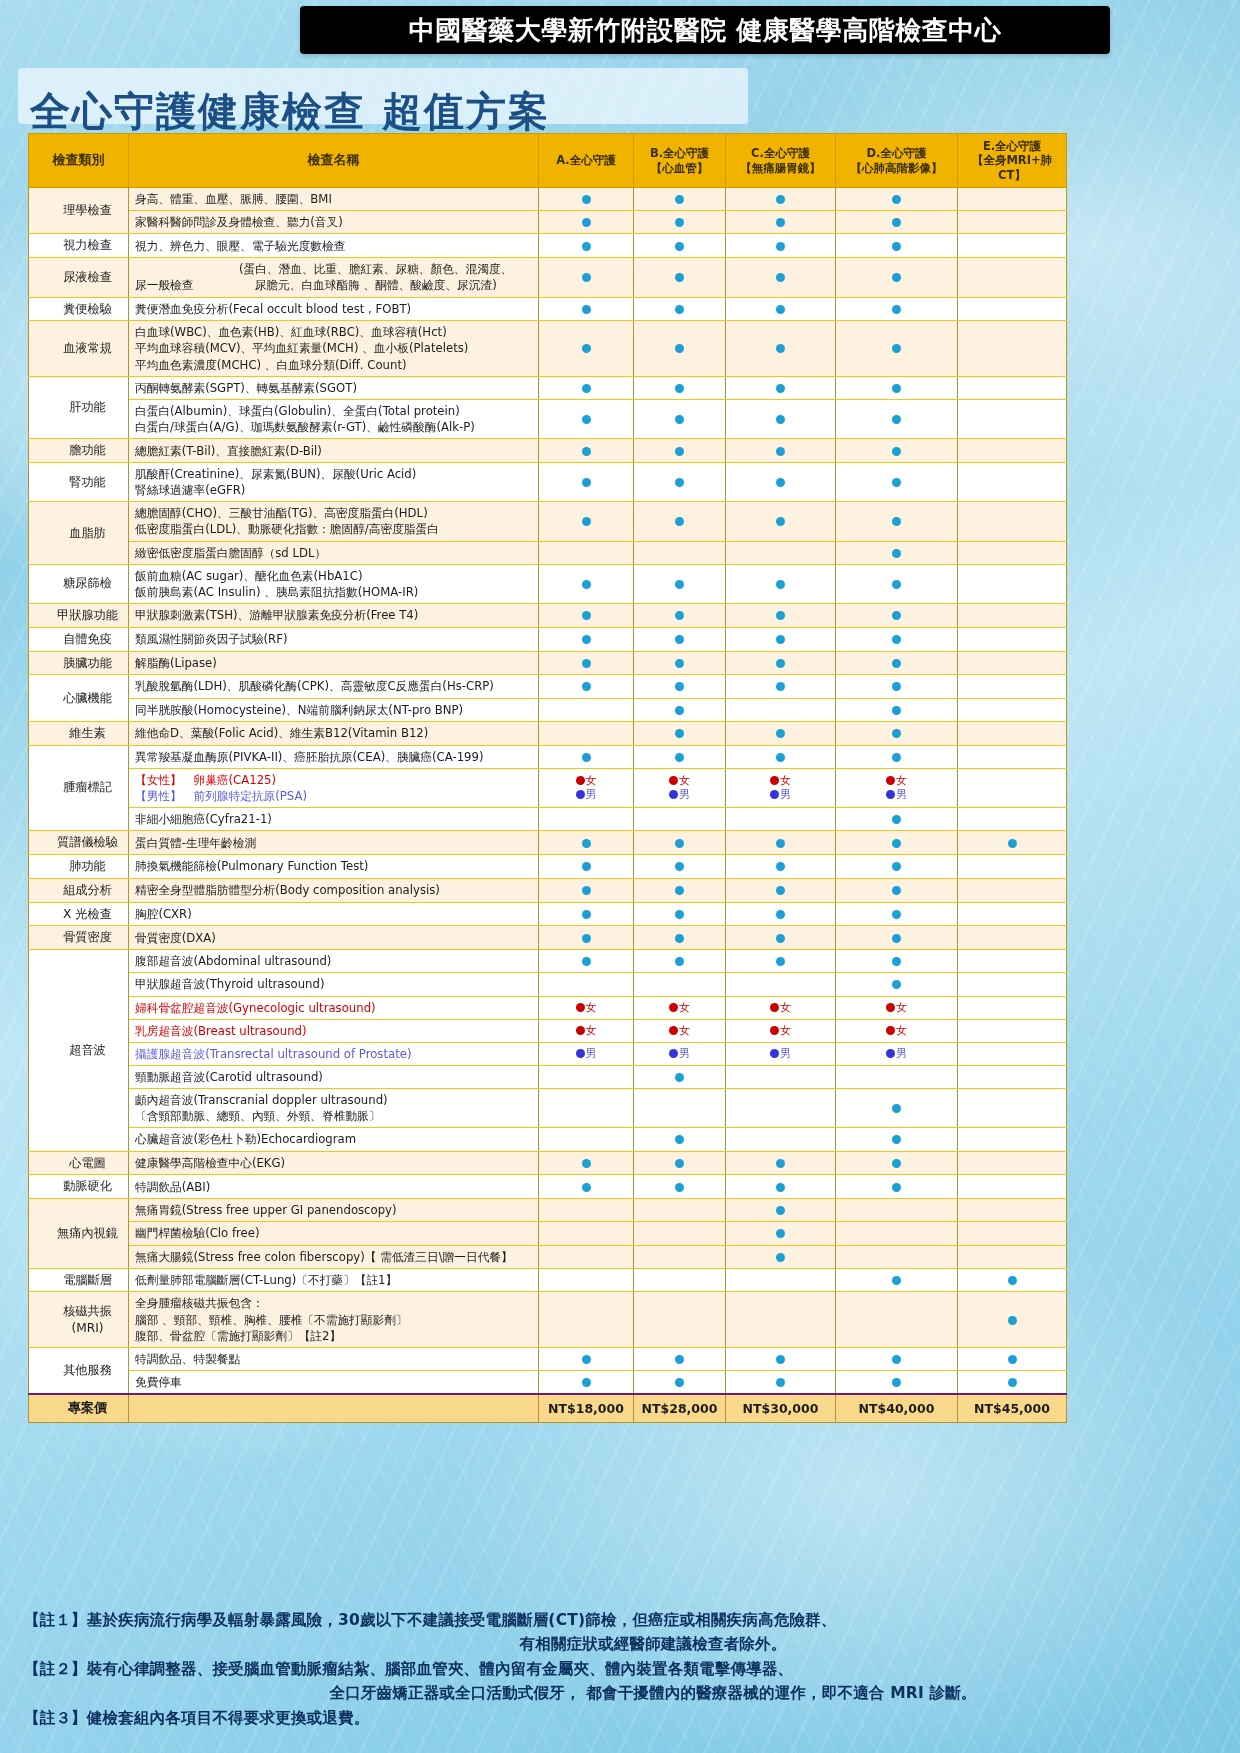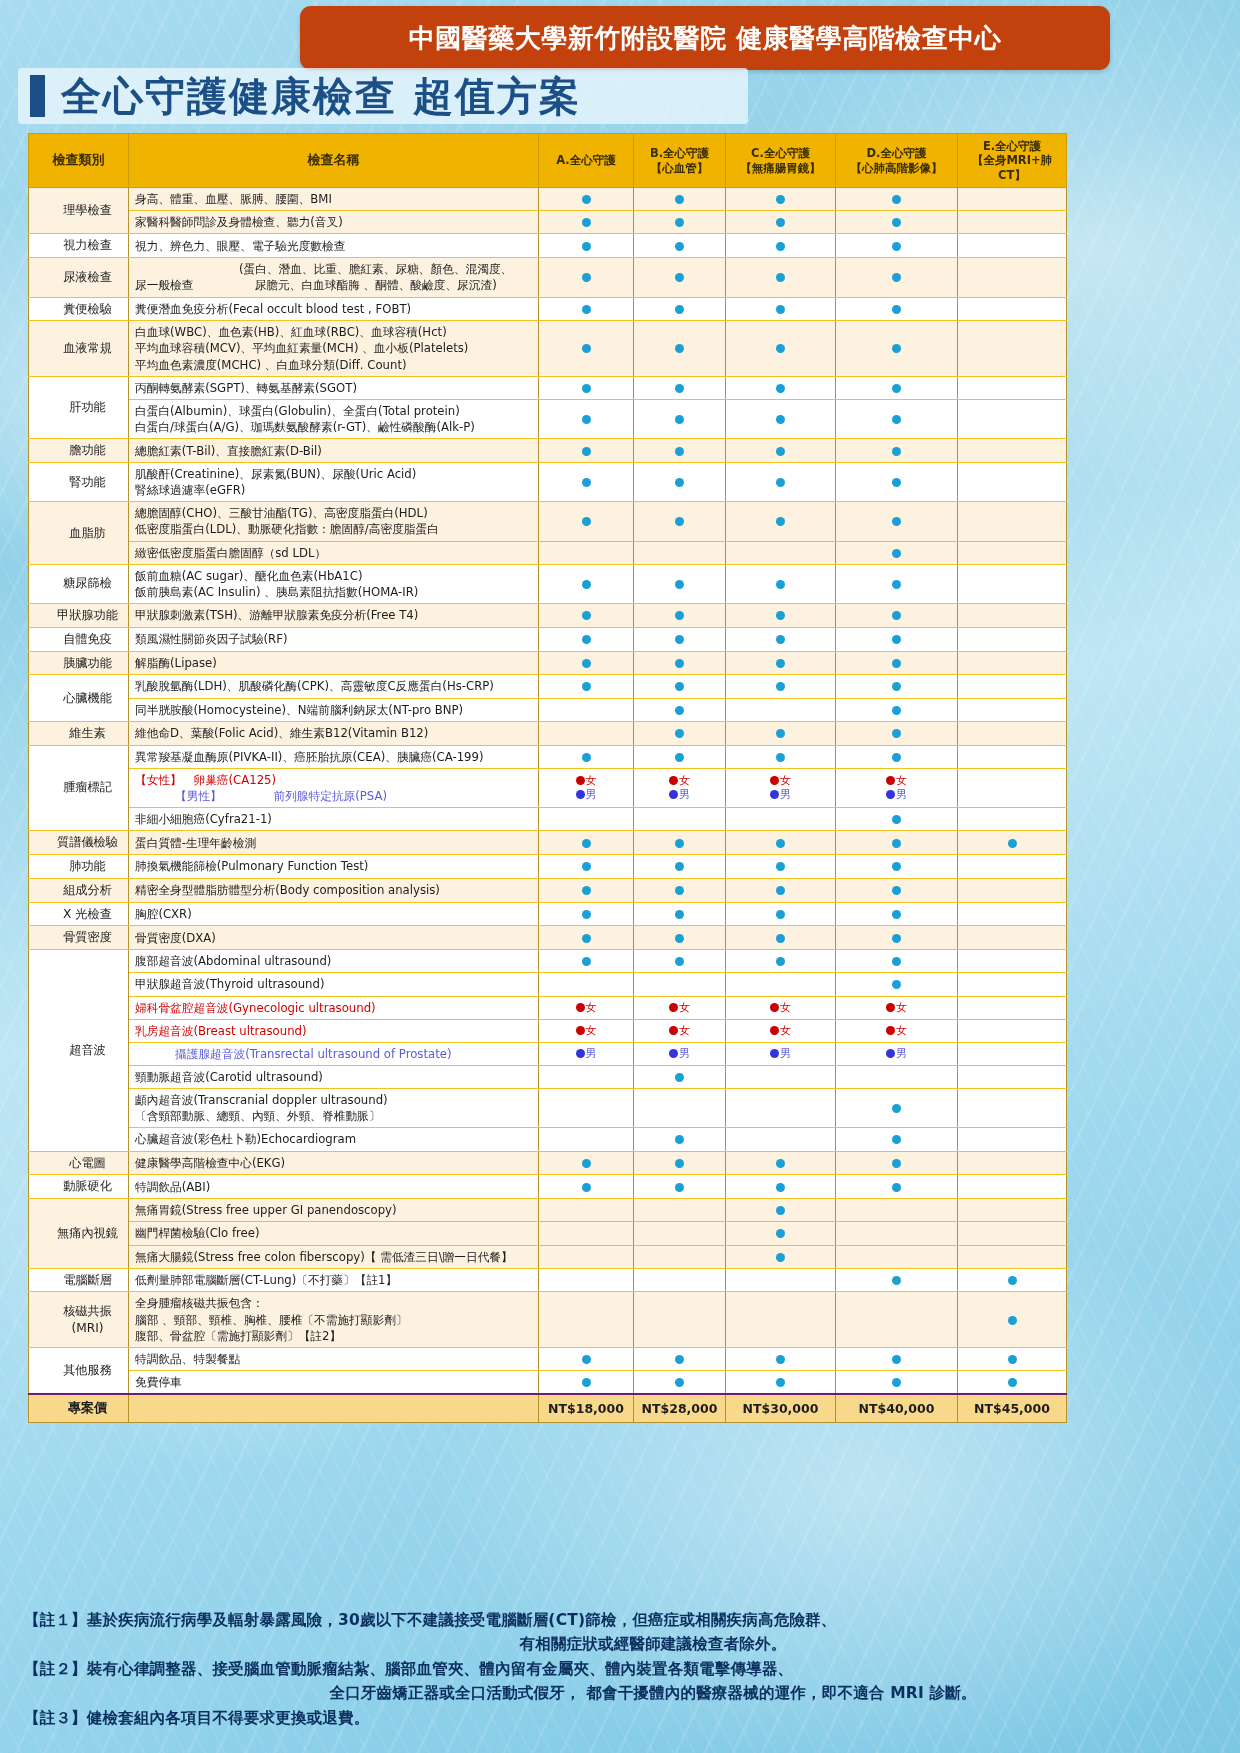--- a/index.html
+++ b/index.html
@@ -26,39 +26,39 @@
     content:"";
     position:absolute; inset:0;
     background:
       repeating-linear-gradient(115deg, rgba(255,255,255,.10) 0 3px, rgba(255,255,255,0) 3px 26px),
       repeating-linear-gradient(62deg, rgba(255,255,255,.07) 0 2px, rgba(255,255,255,0) 2px 18px);
   }
   .wrap { position:relative; z-index:2; }
 
   
   .hdr-bar{
-    position:absolute; left:300px; top:6px; width:810px; height:64px;
-    background:#c2410c;
-    border-radius:11px;
+    position:absolute; left:300px; top:6px; width:810px; height:48px;
+    background:#000000;
+    border-radius:4px;
     display:flex; align-items:center; justify-content:center;
     box-shadow:0 2px 4px rgba(0,0,0,.18);
   }
   .hdr-bar .t{
     color:#fff; font-size:26px; font-weight:bold; letter-spacing:.5px;
     white-space:nowrap;
   }
   
   .title-plaque{
     position:absolute; left:18px; top:68px; width:730px; height:56px;
     background:rgba(235,246,252,.78);
     border-radius:4px;
   }
   .title-row{
     position:absolute; left:30px; top:68px; height:56px;
-    display:flex; align-items:center; gap:16px;
+    display:flex; align-items:center; gap:16px;flex-direction:column;
   }
   .title-tick{ width:15px; height:42px; background:#1b4f86; }
   .title-txt{
     font-size:40px; font-weight:bold; color:#1b4f86; letter-spacing:2px;
     white-space:nowrap;
   }
 
   
   .tbl-wrap{ position:absolute; left:28px; top:133px; width:1038px; }
   table{ border-collapse:collapse; width:1038px; table-layout:fixed; }
@@ -91,21 +91,21 @@
   td.mark{ text-align:center; padding:3px 0; }
   td.name{ text-align:left; }
 
   .dot{ display:inline-block; width:9px; height:9px; border-radius:50%; background:#1b9fd4; vertical-align:middle;}
   .gend{ display:block; font-size:11px; line-height:1.25; white-space:nowrap; }
   .gend .d{ display:inline-block; width:9px; height:9px; border-radius:50%; vertical-align:-1px; margin-right:1px;}
   .f .d{ background:#cc0000; } .f{ color:#d40000; }
   .m .d{ background:#3333dd; } .m{ color:#5a5ad8; }
 
   .red{ color:#d40000; }
-  .blu{ color:#5a5ad8;margin-left:40px; }
+  .blu{ color:#5a5ad8; }
   .ind{ display:inline-block; min-width:104px; }
   .paren{ display:inline-block; text-align:center; }
 
   
   tr.price td{
     background:#f8d98b;
     font-weight:bold;
     font-size:12.5px;
     border-top:2px solid #701a75;
     border-bottom:1px solid #b5922c;

